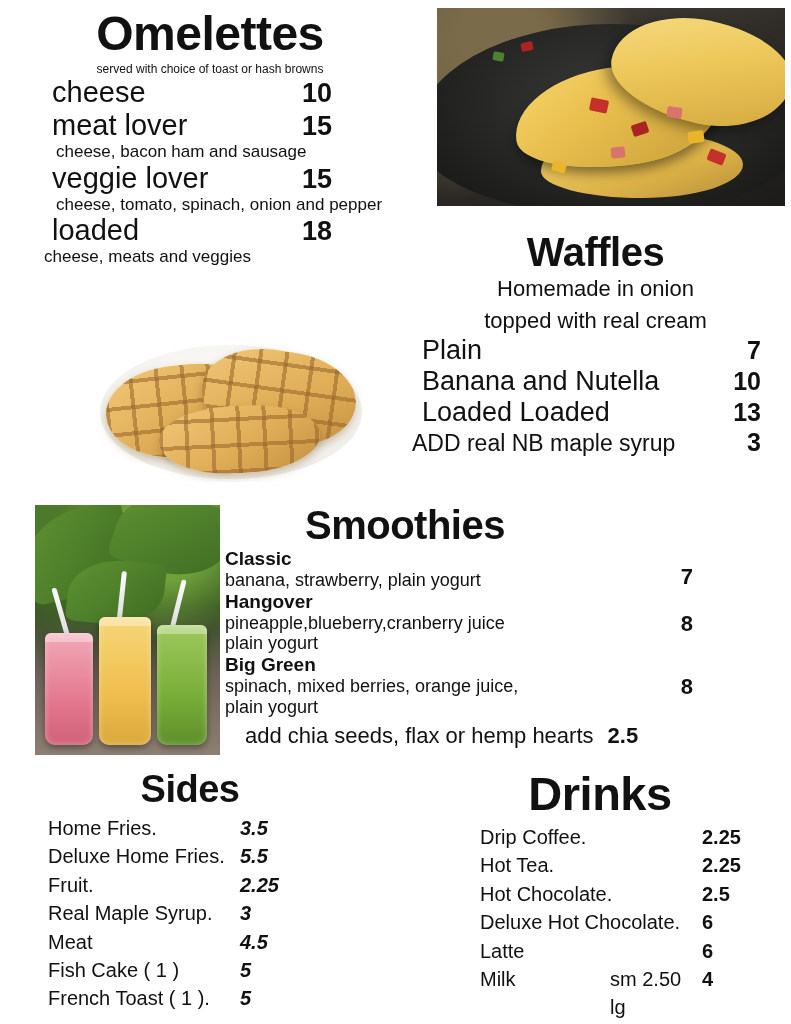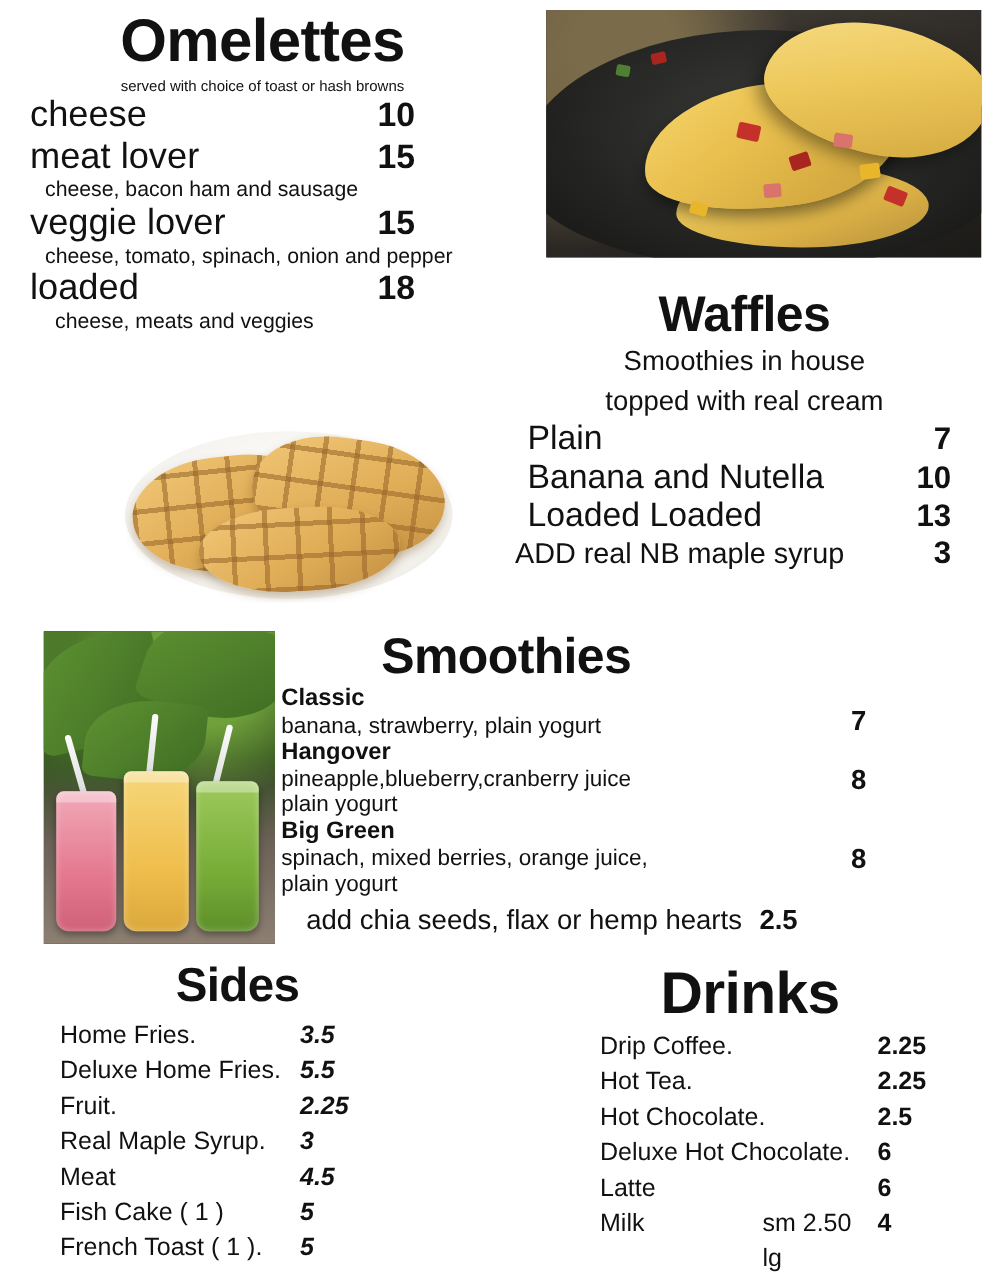--- a/index.html
+++ b/index.html
@@ -28,30 +28,30 @@
     text-align: center;
   }
 
   
   #omelettes { position: absolute; left: 0; top: 10px; width: 420px; }
   #omelettes .section-title { font-size: 48px; }
   #omelettes .sub-note { font-size: 12px; margin-top: 4px; }
   .om-row {
     display: flex;
     align-items: baseline;
-    padding-left: 24px;
+    padding-left: 52px;
   }
   .om-row .name { font-size: 29px; flex: 0 0 auto; }
   .om-row .price {
     font-size: 27px;
     font-weight: bold;
     margin-left: auto;
     margin-right: 88px;
   }
-  .om-desc { padding-left: 36px; font-size: 17px; line-height: 1.15; }
+  .om-desc { padding-left: 56px; font-size: 17px; line-height: 1.15; }
   .om-desc.indent-more { padding-left: 44px; }
 
   
   #omelette-photo {
     position: absolute;
     left: 437px; top: 8px;
     width: 348px; height: 198px;
     overflow: hidden;
     background: #2b2b26;
   }
@@ -262,21 +262,21 @@
     <div class="dice yellow" style="left:72%; top:62%; width:16px; height:12px; transform:rotate(-8deg);"></div>
     <div class="dice red" style="left:78%; top:72%; width:17px; height:12px; transform:rotate(22deg);"></div>
     <div class="dice pink" style="left:50%; top:70%; width:14px; height:11px; transform:rotate(-5deg);"></div>
     <div class="dice green" style="left:16%; top:22%; width:11px; height:9px;  transform:rotate(10deg);"></div>
     <div class="dice red2" style="left:24%; top:17%; width:12px; height:9px;  transform:rotate(-12deg);"></div>
     <div class="dice yellow" style="left:33%; top:78%; width:14px; height:10px; transform:rotate(16deg);"></div>
   </div>
 
   <section id="waffles">
     <div class="section-title">Waffles</div>
-    <div class="sub-note">Smoothies in house</div>
+    <div class="sub-note">Homemade in onion</div>
     <div class="sub-note">topped with real cream</div>
 
     <div class="wf-row">
       <span class="name">Plain</span>
       <span class="price">7</span>
     </div>
     <div class="wf-row">
       <span class="name">Banana and Nutella</span>
       <span class="price">10</span>
     </div>

